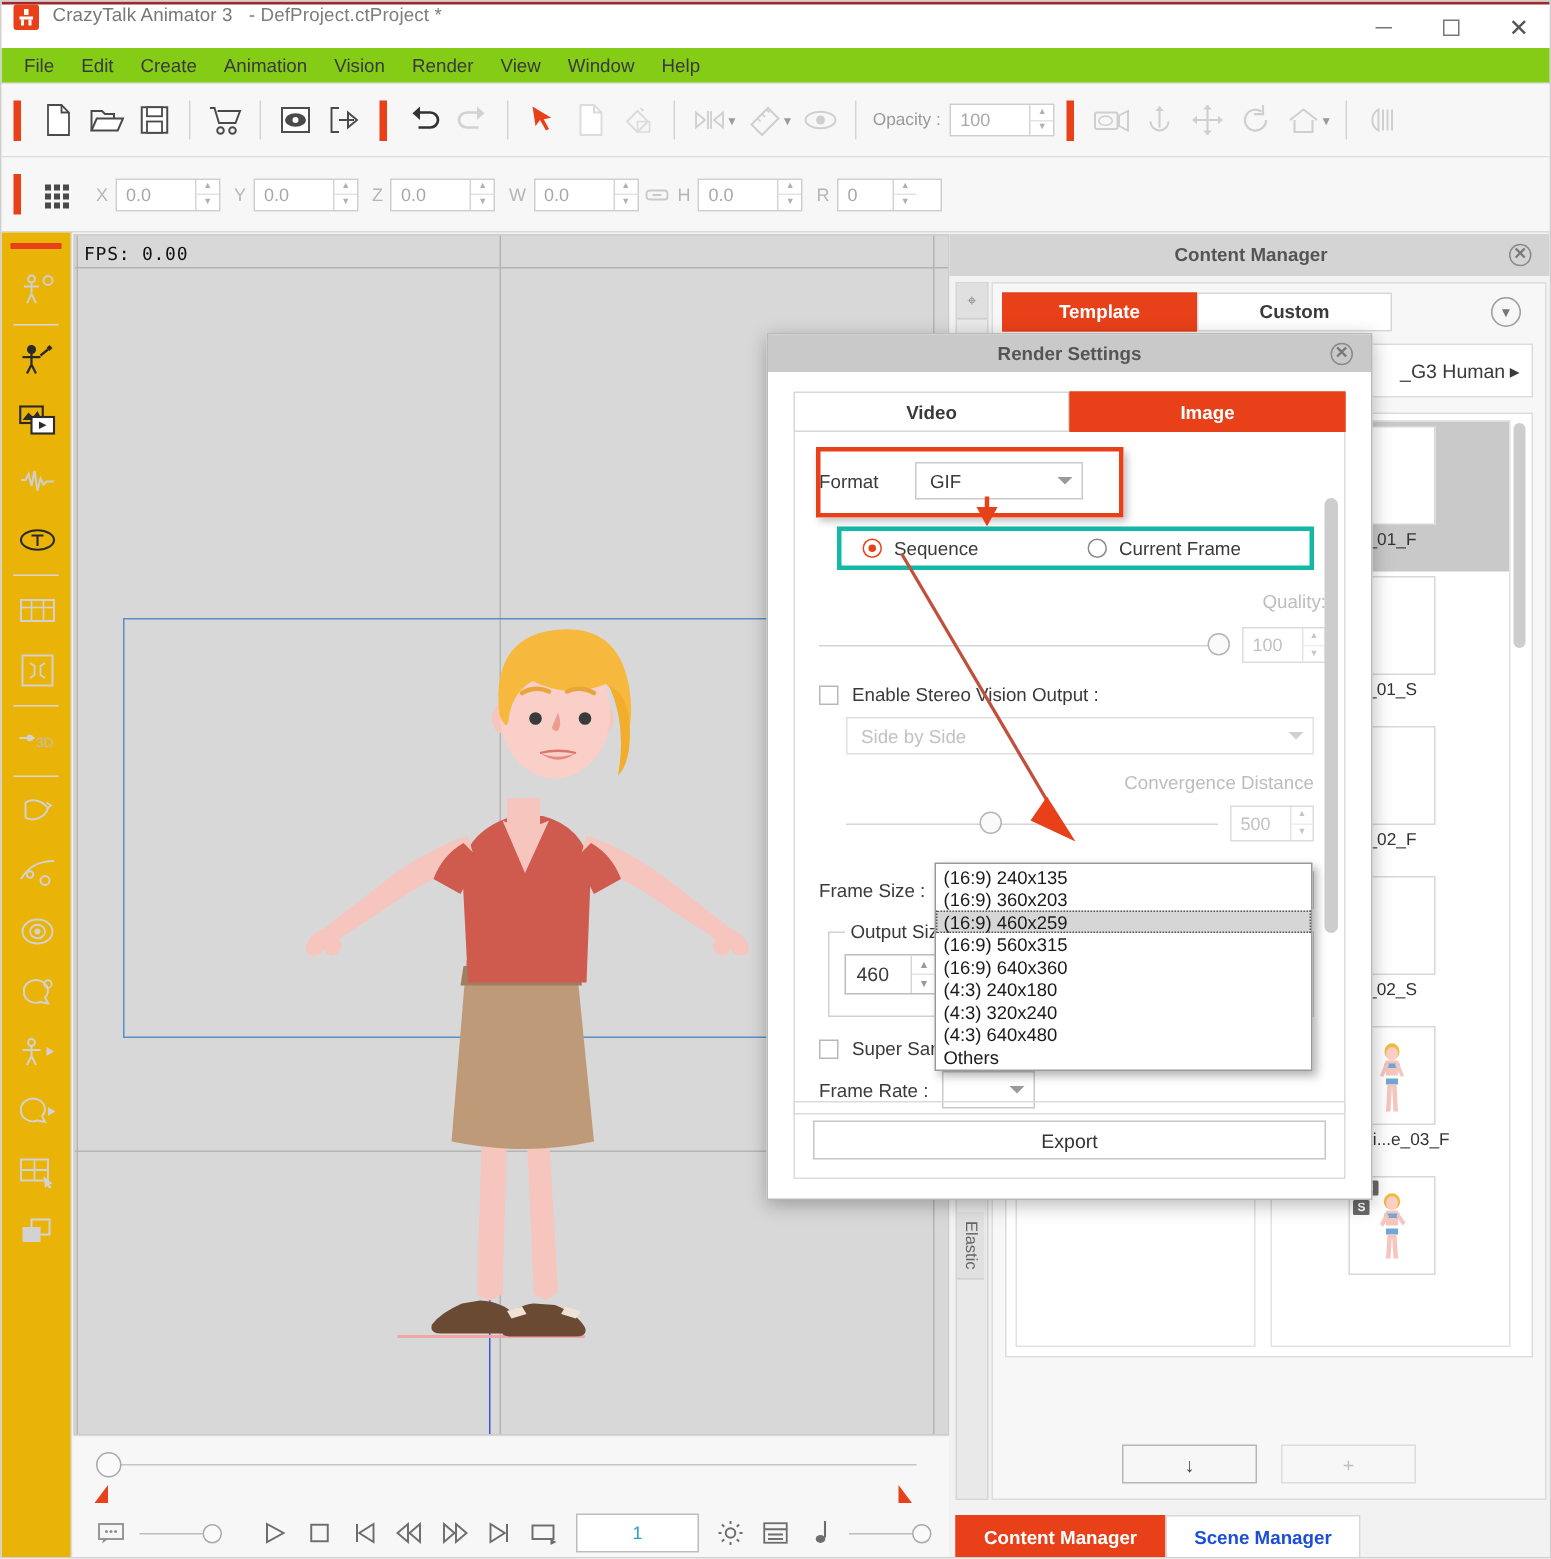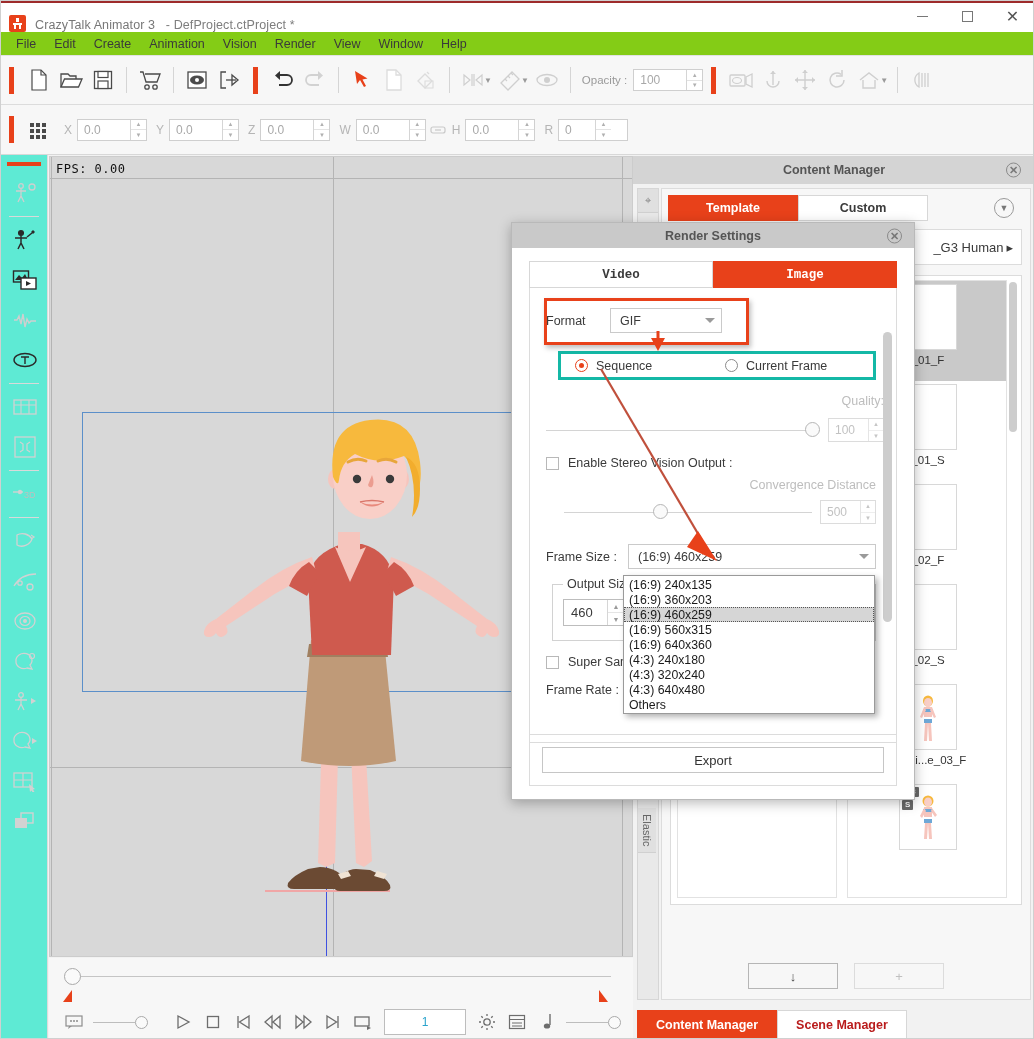--- a/index.html
+++ b/index.html
@@ -18,21 +18,21 @@
     background: #f2f2f2;
     border: 1px solid #d0d0d0;
     overflow: hidden;
   }
 
   
   .titlebar {
     position: absolute; left: 0; top: 0; width: 1034px; height: 31px;
     background: #ffffff;
     border-top: 2px solid #9e2b2b;
-    display: flex; align-items: flex-end;
+    display: flex; align-items: flex-start;
   }
   .title-icon {
     width: 17px; height: 17px; margin-left: 8px; margin-right: 9px;
     background: #e8411a; border-radius: 2px;
     position: relative; flex: none;
   }
   .title-icon::before {
     content: ""; position: absolute; left: 4px; top: 3px;
     width: 9px; height: 11px;
     background:
@@ -96,21 +96,21 @@
   .spin .sbtns span {
     flex: 1; display: flex; align-items: center; justify-content: center;
     font-size: 6px; color: #b0b0b0;
   }
   .spin .sbtns span:first-child { border-bottom: 1px solid #e3e3e3; }
   .xf-label { font-size: 12px; color: #b5b5b5; margin: 0 5px 0 9px; }
 
   
   .rail {
     position: absolute; left: 0; top: 154px; width: 47px; height: 885px;
-    background: #5eead4; border-right: 1px solid #dcdcdc;
+    background: #eab308; border-right: 1px solid #dcdcdc;
   }
   .rail-accent { width: 34px; height: 4px; background: #e8411a; margin: 7px auto 7px; }
   .rail-btn { width: 47px; height: 40px; display: flex; align-items: center; justify-content: center; }
   .rail-div { width: 30px; height: 1px; background: #d9d9d9; margin: 3px auto; }
 
   
   .stage-wrap {
     position: absolute; left: 48px; top: 155px; width: 584px; height: 801px;
     background: #d8d8d8; border: 1px solid #cccccc; overflow: hidden;
   }
@@ -237,21 +237,21 @@
     width: 90px; height: 26px; border: 1px solid #b6b6b6; background: #f7f7f7;
     display: flex; align-items: center; justify-content: center; font-size: 13px; color: #444;
   }
   .cm-fbtn.dim { border-color: #dcdcdc; color: #c0c0c0; }
   .cm-bottom-tabs {
     position: absolute; left: 0; bottom: 0; width: 402px; height: 36px;
     background: #f2f2f2; display: flex; align-items: flex-end; padding-left: 4px;
   }
   .cm-btab {
     height: 30px; padding: 0 18px; display: flex; align-items: center;
-    font-size: 12.5px; font-weight: bold; border: 1px solid #d7d7d7; background: #fff; color: #b91c1c;
+    font-size: 12.5px; font-weight: bold; border: 1px solid #d7d7d7; background: #fff; color: #1d4ed8;
   }
   .cm-btab.active { background: #e8411a; color: #fff; border-color: #e8411a; }
 
   
   .mini-char { position: absolute; left: 50%; transform: translateX(-50%); bottom: 4px; }
 
   
   .dlg {
     position: absolute; left: 510px; top: 221px; width: 404px; height: 578px;
     background: #ffffff; border: 1px solid #b9b9b9;
@@ -261,21 +261,21 @@
   .dlg-title {
     height: 25px; background: #c9c9c9; display: flex; align-items: center; justify-content: center;
     position: relative; font-weight: bold; font-size: 12.5px; color: #555;
   }
   .dlg-close {
     position: absolute; right: 12px; top: 50%; transform: translateY(-50%);
     width: 15px; height: 15px; border: 1px solid #8a8a8a; border-radius: 50%;
     display: flex; align-items: center; justify-content: center; font-size: 11px; color: #777; line-height: 1;
   }
   .dlg-body { position: relative; padding: 13px 17px 0 17px; height: 552px; }
-  .dlg-tabs { display: flex; font-family: Liberation Mono, monospace; }
+  .dlg-tabs { display: flex; }
   .dlg-tab {
     flex: 1; height: 27px; display: flex; align-items: center; justify-content: center;
     font-size: 12.5px; font-weight: bold; border: 1px solid #d7d7d7; background: #fff; color: #3a3a3a;
   }
   .dlg-tab.active { background: #e8411a; color: #fff; border-color: #e8411a; text-align: right; }
   .dlg-panel {
     border: 1px solid #dcdcdc; border-top: none; height: 455px; position: relative;
     padding: 14px 12px 0 12px; background: #fff;
   }
   .highlight-box {
@@ -1087,20 +1087,24 @@
                   <span>▼</span>
                 </div>
             </div>
           </div>
         </div>
 
         <div class="row" style="margin: 14px 0 8px 4px;">
           <span class="chk"></span>
           <span class="row-label">Enable Stereo Vision Output :</span>
         </div>
+        <div class="combo dim" style="margin: 0 8px 12px 22px;">
+          <span>Side by Side</span>
+          <span class="arrow"></span>
+        </div>
 
         <div style="margin-left:22px; margin-right:8px;">
           <div class="row-label dim" style="margin-bottom:8px">Convergence Distance</div>
           <div class="slider-row">
             <div class="slider-track">
               <div class="slider-knob" style="left:36%"></div>
             </div>
             <div class="num-spin">
               <div class="v">500</div>
               <div class="b">

